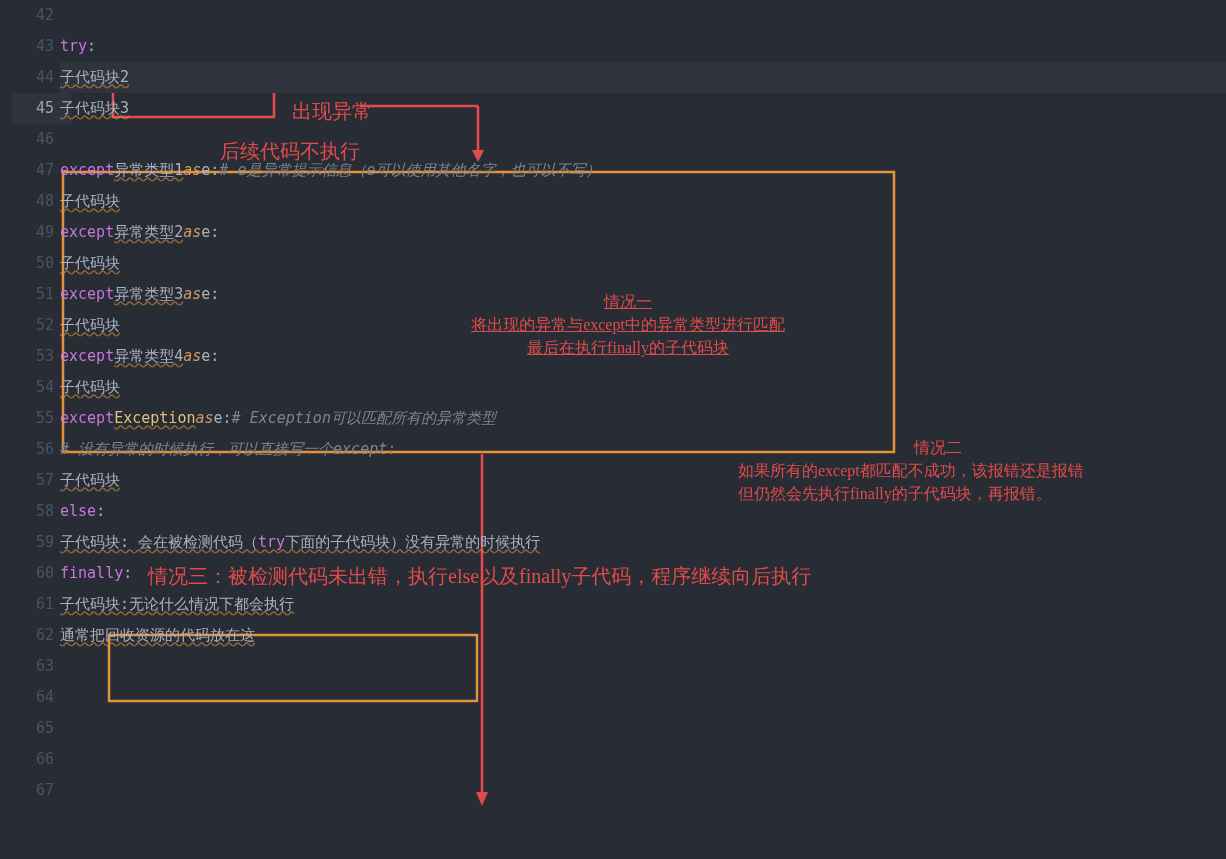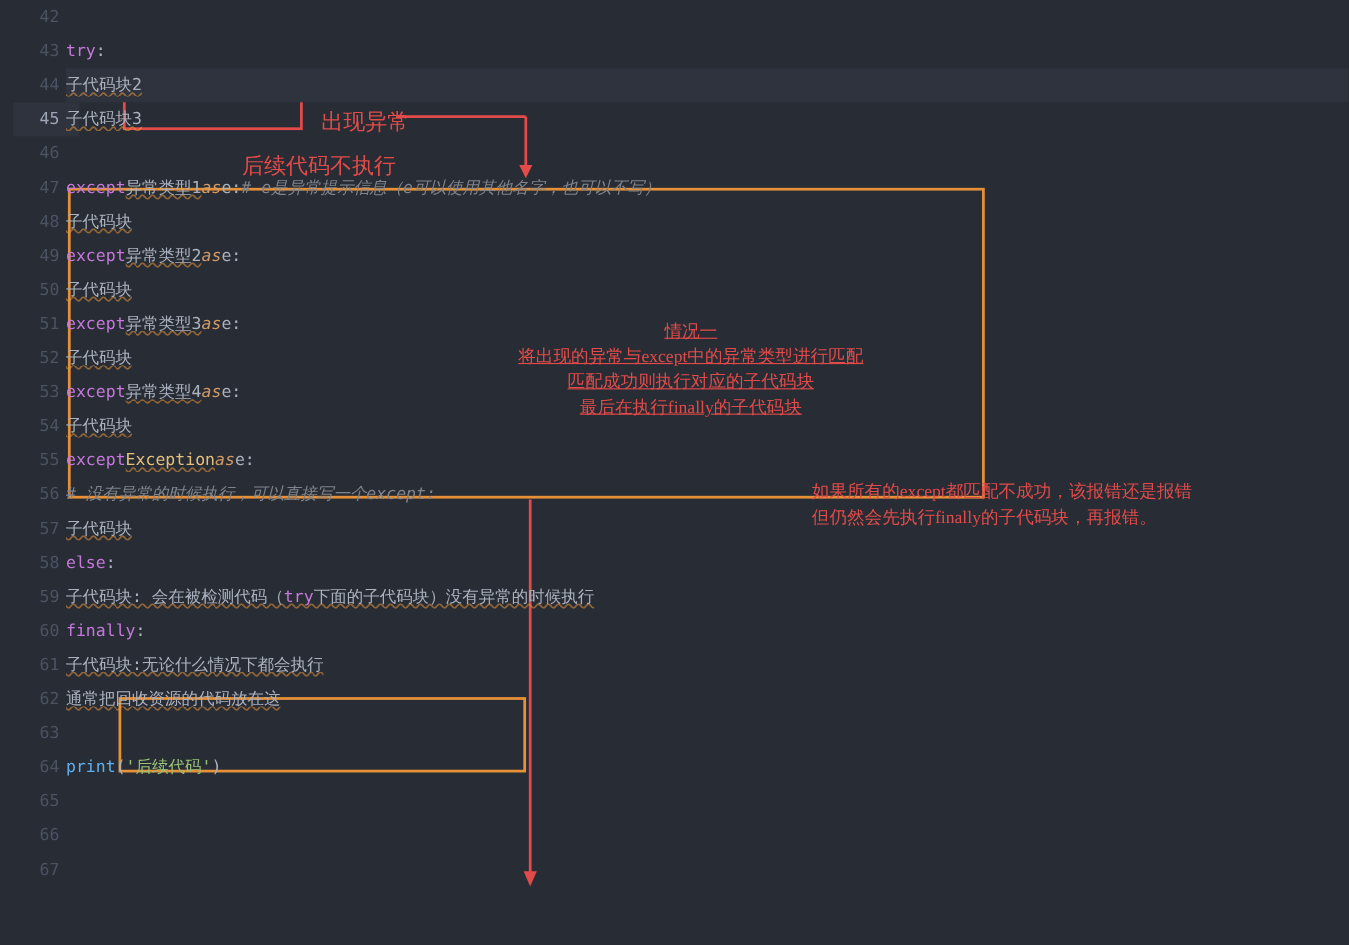--- a/index.html
+++ b/index.html
@@ -111,34 +111,35 @@
       <path class="redfill" d="M118 62 L112 50 L124 50 Z"></path>
     </svg>
 
     <svg class="anno" style="left:2px;top:171px;" width="833" height="282">
       <rect class="org" x="1" y="1" width="831" height="280"></rect>
     </svg>
 
     <div class="ann2" style="left:318px;top:290px;width:500px;text-align:center;text-decoration:underline;">
       <div>情况一</div>
       <div>将出现的异常与except中的异常类型进行匹配</div>
-      <div>匹配成功则执行对应的子代码块</div>
       <div>最后在执行finally的子代码块</div>
     </div>
 
     <svg class="anno" style="left:412px;top:454px;" width="20" height="352">
       <line class="red" x1="10" y1="0" x2="10" y2="340"></line>
       <path class="redfill" d="M10 352 L4 338 L16 338 Z"></path>
     </svg>
 
     <div class="ann2" style="left:678px;top:436px;width:520px;">
+      <div style="text-align:center;width:400px;">情况二</div>
       <div>如果所有的except都匹配不成功，该报错还是报错</div>
       <div>但仍然会先执行finally的子代码块，再报错。</div>
     </div>
 
+    <span class="ann" style="left:88px;top:561px;">情况三：被检测代码未出错，执行else以及finally子代码，程序继续向后执行</span>
 
     <svg class="anno" style="left:48px;top:634px;" width="370" height="68">
       <rect class="org" x="1" y="1" width="368" height="66"></rect>
     </svg>
 
     <div class="bulb" style="left:28px;top:70px;"></div>
 
     <div class="row"></div>
 
     <div class="row">    <span class="kw">try</span><span class="txt">:</span></div>
@@ -159,37 +160,36 @@
     <div class="row">        <span class="txt underline">子代码块</span></div>
 
     <div class="row">    <span class="kw">except</span> <span class="txt underline">异常类型3</span> <span class="kw2">as</span> <span class="txt">e</span><span class="txt">:</span></div>
 
     <div class="row">        <span class="txt underline">子代码块</span></div>
 
     <div class="row">    <span class="kw">except</span> <span class="txt underline">异常类型4</span> <span class="kw2">as</span> <span class="txt">e</span><span class="txt">:</span></div>
 
     <div class="row">        <span class="txt underline">子代码块</span></div>
 
-    <div class="row">    <span class="kw">except</span> <span class="ident underline">Exception</span> <span class="kw2">as</span> <span class="txt">e</span><span class="txt">:</span>   </div>
+    <div class="row">    <span class="kw">except</span> <span class="ident underline">Exception</span> <span class="kw2">as</span> <span class="txt">e</span><span class="txt">:</span>   <span class="cmt">#<span> Exception可以匹配所有的异常类型</span></span></div>
 
     <div class="row">        <span class="cmt">#<span> 没有异常的时候执行，可以直接写一个except:</span></span></div>
 
     <div class="row">        <span class="txt underline">子代码块</span></div>
 
     <div class="row">    <span class="kw">else</span><span class="txt">:</span></div>
 
     <div class="row">        <span class="txt underline">子代码块: 会在被检测代码（</span><span class="kw underline">try</span><span class="txt underline">下面的子代码块）没有异常的时候执行</span></div>
 
     <div class="row">    <span class="kw">finally</span><span class="txt">:</span></div>
 
     <div class="row">        <span class="txt underline">子代码块:无论什么情况下都会执行</span></div>
 
     <div class="row">        <span class="txt underline">通常把回收资源的代码放在这</span></div>
 
     <div class="row"></div>
 
-    <div class="row">    <span class="fn">print</span><span class="txt">(</span><span class="str">'后续代码'</span><span class="txt">)</span></div>
 
     <div class="row"></div>
 
     <div class="row"></div>
   </div>
 </div>
 
 </body></html>

